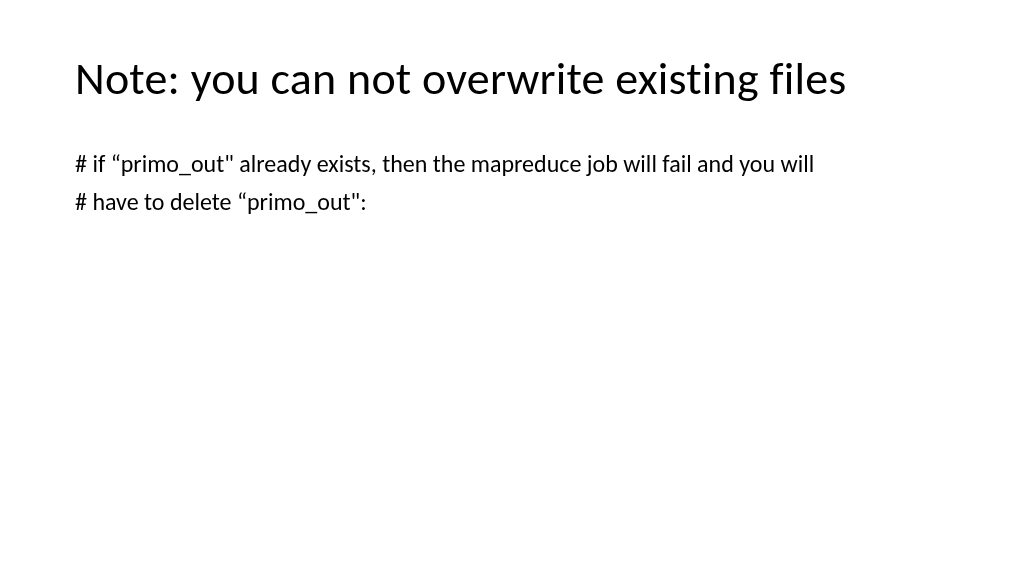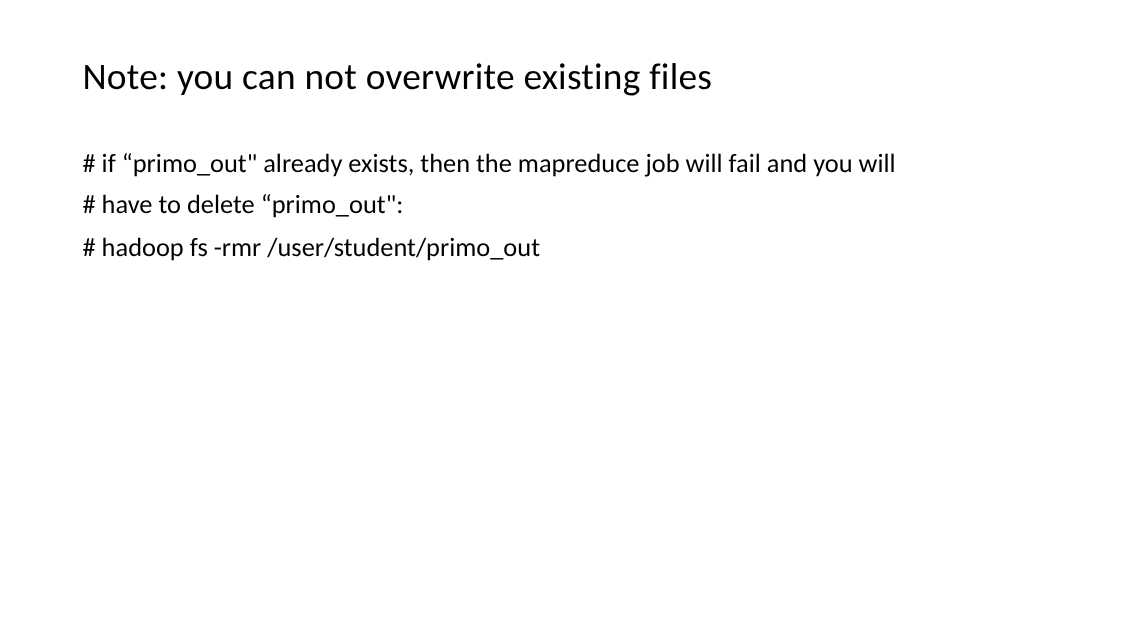--- a/index.html
+++ b/index.html
@@ -9,34 +9,33 @@
     }
     body {
       width: 1024px;
       height: 576px;
       background: #ffffff;
       font-family: Calibri, "Segoe UI", Arial, sans-serif;
       color: #000000;
       padding: 50px 75px 0 75px;
     }
     .title {
-      font-size: 34px;
+      font-size: 46px;
       font-weight: 400;
       margin-bottom: 42px;
       letter-spacing: 0.2px;
     }
     .body-text p {
       font-size: 24px;
       font-weight: 400;
       line-height: 1.35;
       margin-bottom: 6px;
     }
   </style>
 </head>
 <body>
 
 <h1 class="title">Note: you can not overwrite existing files</h1>
 
 <div class="body-text">
   <p># if “primo_out" already exists, then the mapreduce job will fail and you will</p>
   <p># have to delete “primo_out":</p>
-  <p># hadoop fs -rmr /user/student/primo_out</p>
 </div>
 
 </body></html>

